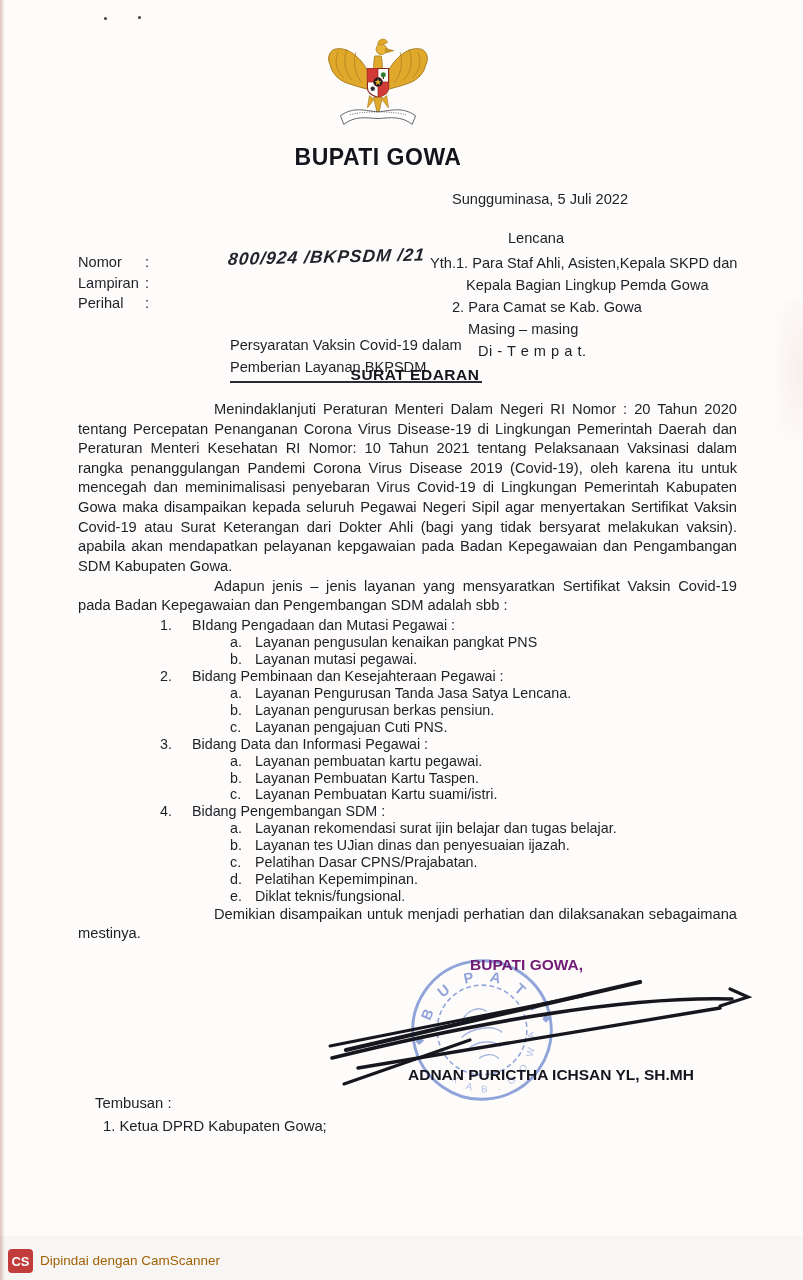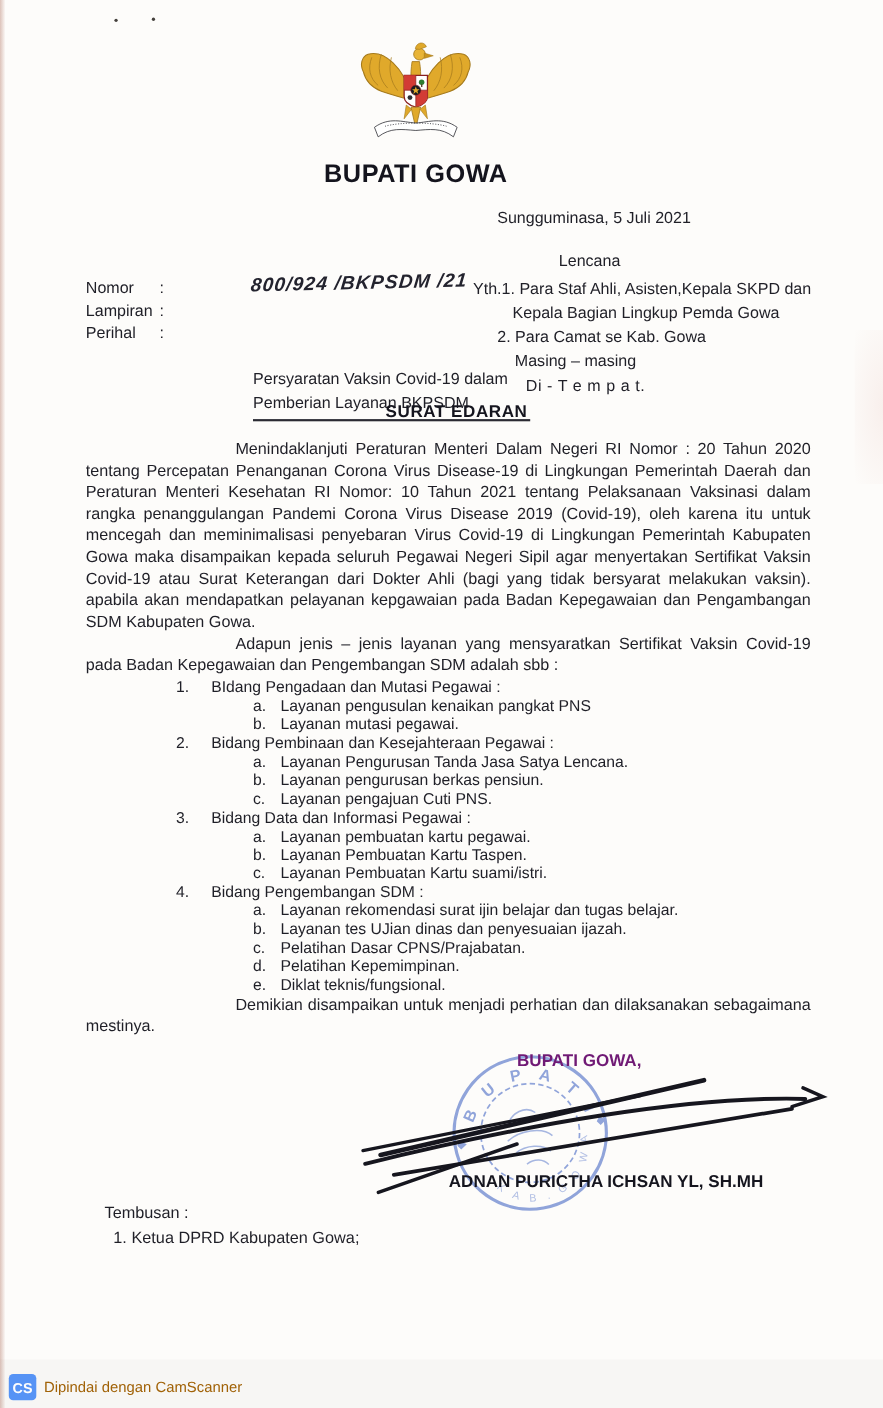--- a/index.html
+++ b/index.html
@@ -64,21 +64,21 @@
   .stamp{position:absolute;left:404px;top:952px;width:156px;height:156px;opacity:.62;}
   .sig-strokes{position:absolute;left:328px;top:966px;width:470px;height:125px;}
   .sig-name{position:absolute;left:408px;top:1066px;font-size:15.5px;font-weight:bold;color:#15151e;white-space:nowrap;}
 
   
   .tembusan{position:absolute;left:95px;top:1092px;font-size:14.8px;line-height:23px;}
   .tembusan .t-item{margin-left:8px;}
 
   
   .cs-badge{position:absolute;left:8px;top:1249px;width:25px;height:24px;border-radius:4px;
-    background:#3b82f6;opacity:.85;color:#fff;font-weight:bold;font-size:13px;
+    background:#b91c1c;opacity:.85;color:#fff;font-weight:bold;font-size:13px;
     display:flex;align-items:center;justify-content:center;}
   .cs-note{position:absolute;left:40px;top:1253px;font-size:13.5px;color:#a16207;}
 </style>
 </head>
 <body>
 
 <div class="page">
 
   <div class="edge-left"></div>
   <div class="smudge"></div>
@@ -113,21 +113,21 @@
     <path d="M101,132 L110,172 L119,132 Z" fill="#E0A92B" stroke="#A57A1C" stroke-width="1.6"></path>
     <path d="M92,128 L88,154 L102,136 Z" fill="#E0A92B" stroke="#A57A1C" stroke-width="1.2"></path>
     <path d="M128,128 L132,154 L118,136 Z" fill="#E0A92B" stroke="#A57A1C" stroke-width="1.2"></path>
 
     <path d="M32,170 C60,150 84,160 110,162 C136,160 160,150 188,170 L181,188 C158,170 136,174 110,176 C84,174 62,170 39,188 Z" fill="#ffffff" stroke="#3a3a40" stroke-width="1.6"></path>
     <path d="M52,168 C80,160 140,160 168,168" fill="none" stroke="#3a3a40" stroke-width="1.6" stroke-dasharray="2 3"></path>
   </svg>
 
   <div class="head-title">BUPATI GOWA</div>
 
-  <div class="dateline">Sungguminasa,  5 Juli 2021</div>
+  <div class="dateline">Sungguminasa,  5 Juli 2022</div>
   <div class="kepada">Lencana</div>
 
   <div class="meta">
     <div class="meta-row">
       <span class="meta-label">Nomor</span>
       <span class="meta-colon">:</span>
     </div>
     <div class="meta-row">
       <span class="meta-label">Lampiran</span>
       <span class="meta-colon">:</span>

